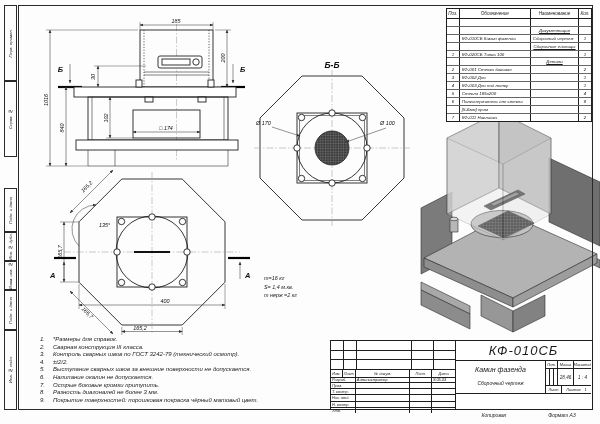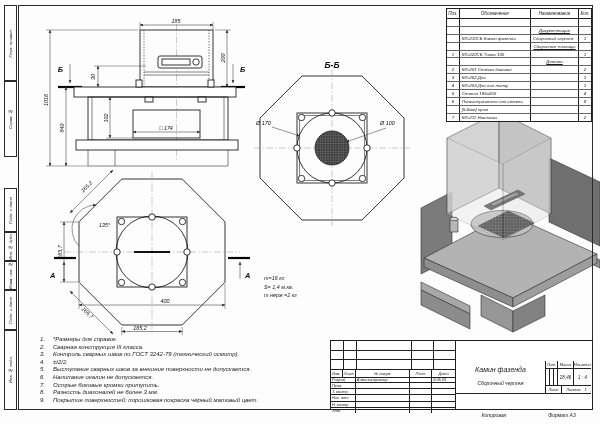--- a/index.html
+++ b/index.html
@@ -468,20 +468,21 @@
             <div style="width: 23px; border-right: none;"></div>
           </div>
           <div class="tb-row">
             <div style="width: 25px;">Утв.</div>
             <div style="width: 55px;"></div>
             <div style="width: 22px;"></div>
             <div style="width: 23px; border-right: none;"></div>
           </div>
         </div>
     </div>
+    <div class="tb-desig">КФ-010СБ</div>
     <div class="tb-name">
       <div class="tb-prod">Камин фазенда</div>
       <div class="tb-doct">Сборочный чертеж</div>
     </div>
     <div class="tb-stats">
       <div class="st-h">
         <div style="width:12px">Лит.</div>
         <div style="width:16px">Масса</div>
         <div style="width:17px;border-right:none">Масштаб</div>
       </div>

